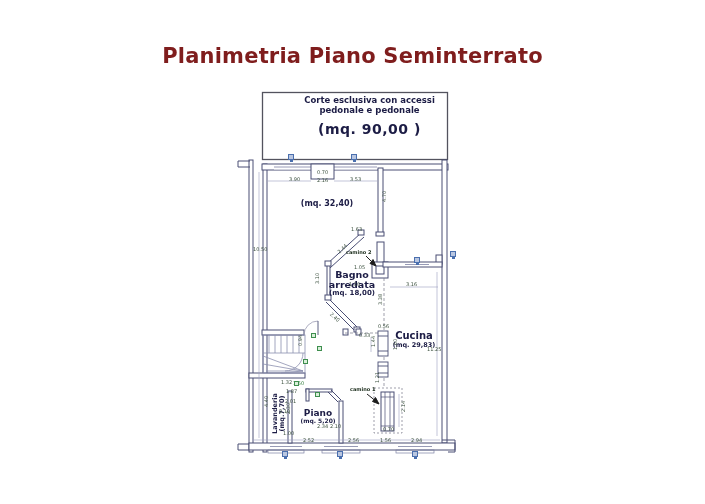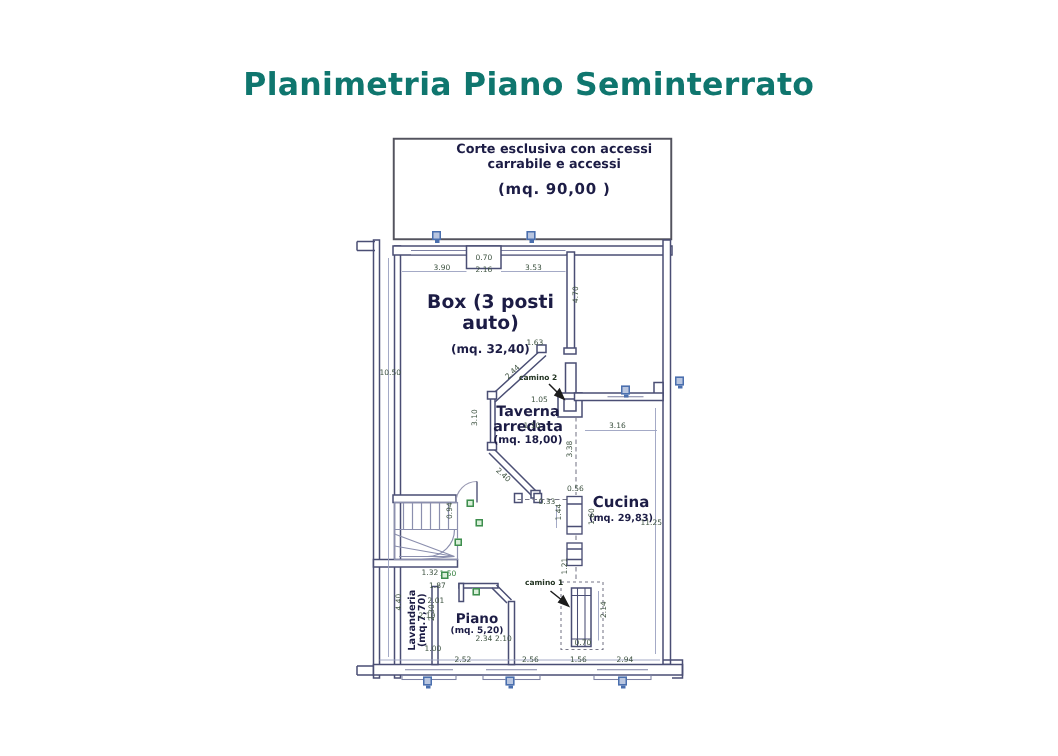--- a/index.html
+++ b/index.html
@@ -1,24 +1,24 @@
 <!DOCTYPE html>
 <html><head>
 <meta charset="utf-8">
 <style>
   html,body{margin:0;padding:0;background:#ffffff;}
   .stage{position:relative;width:705px;height:504px;background:#ffffff;overflow:hidden;
          font-family:"DejaVu Sans",sans-serif;}
   .page-title{position:absolute;left:0;top:44px;width:705px;text-align:center;
-              font-size:21px;font-weight:bold;color:#0f766e;letter-spacing:0.2px;}
+              font-size:21px;font-weight:bold;color:#7f1d1d;letter-spacing:0.2px;}
   .plan{position:absolute;left:0;top:0;width:705px;height:504px;}
   .plan svg{position:absolute;left:0;top:0;}
   .lbl{position:absolute;color:#1c1c45;font-weight:bold;text-align:center;line-height:1.15;}
   .courtyard-label{left:262px;top:96px;width:215px;font-size:8.5px;}
-  .courtyard-label .area{margin-top:5px;font-size:10px;letter-spacing:0.5px;}
+  .courtyard-label .area{margin-top:5px;font-size:14px;letter-spacing:0.5px;}
   .box-label{left:267px;top:194px;width:120px;font-size:12.5px;}
   .box-label .area{margin-top:5px;font-size:8px;}
   .cucina-label{left:321px;top:270px;width:62px;font-size:9.5px;line-height:1.0;}
   .cucina-label .area{margin-top:1px;font-size:7px;}
   .taverna-label{left:385px;top:330px;width:58px;font-size:10px;}
   .taverna-label .area{font-size:6.5px;}
   .bagno-label{left:295px;top:408px;width:46px;font-size:9px;}
   .bagno-label .area{font-size:6px;}
   .lavanderia-label{left:243px;top:406px;width:72px;font-size:6.5px;
                     transform:rotate(-90deg);transform-origin:center;}
@@ -160,30 +160,29 @@
       <g stroke="#1c1c1c" fill="#1c1c1c" stroke-width="1">
         <path d="M366 256 L374 264" fill="none"></path>
         <polygon points="376,266 370,263.5 373,259.5"></polygon>
         <path d="M367 394 L377 402" fill="none"></path>
         <polygon points="379,404 372.5,401.5 375.5,397.5"></polygon>
       </g>
     </svg>
 
     <div class="lbl courtyard-label">
       <div>Corte esclusiva con accessi</div>
-      <div>carrabile e accessi</div>
+      <div>pedonale e pedonale</div>
       <div class="area">(mq. 90,00 )</div>
     </div>
 
     <div class="lbl box-label">
-      <div>Box (3 posti auto)</div>
       <div class="area">(mq. 32,40)</div>
     </div>
     <div class="lbl cucina-label">
-      <div>Taverna</div>
+      <div>Bagno</div>
       <div>arredata</div>
       <div class="area">(mq. 18,00)</div>
     </div>
     <div class="lbl taverna-label">
       <div>Cucina</div>
       <div class="area">(mq. 29,83)</div>
     </div>
     <div class="lbl bagno-label">
       <div>Piano</div>
       <div class="area">(mq. 5,20)</div>

